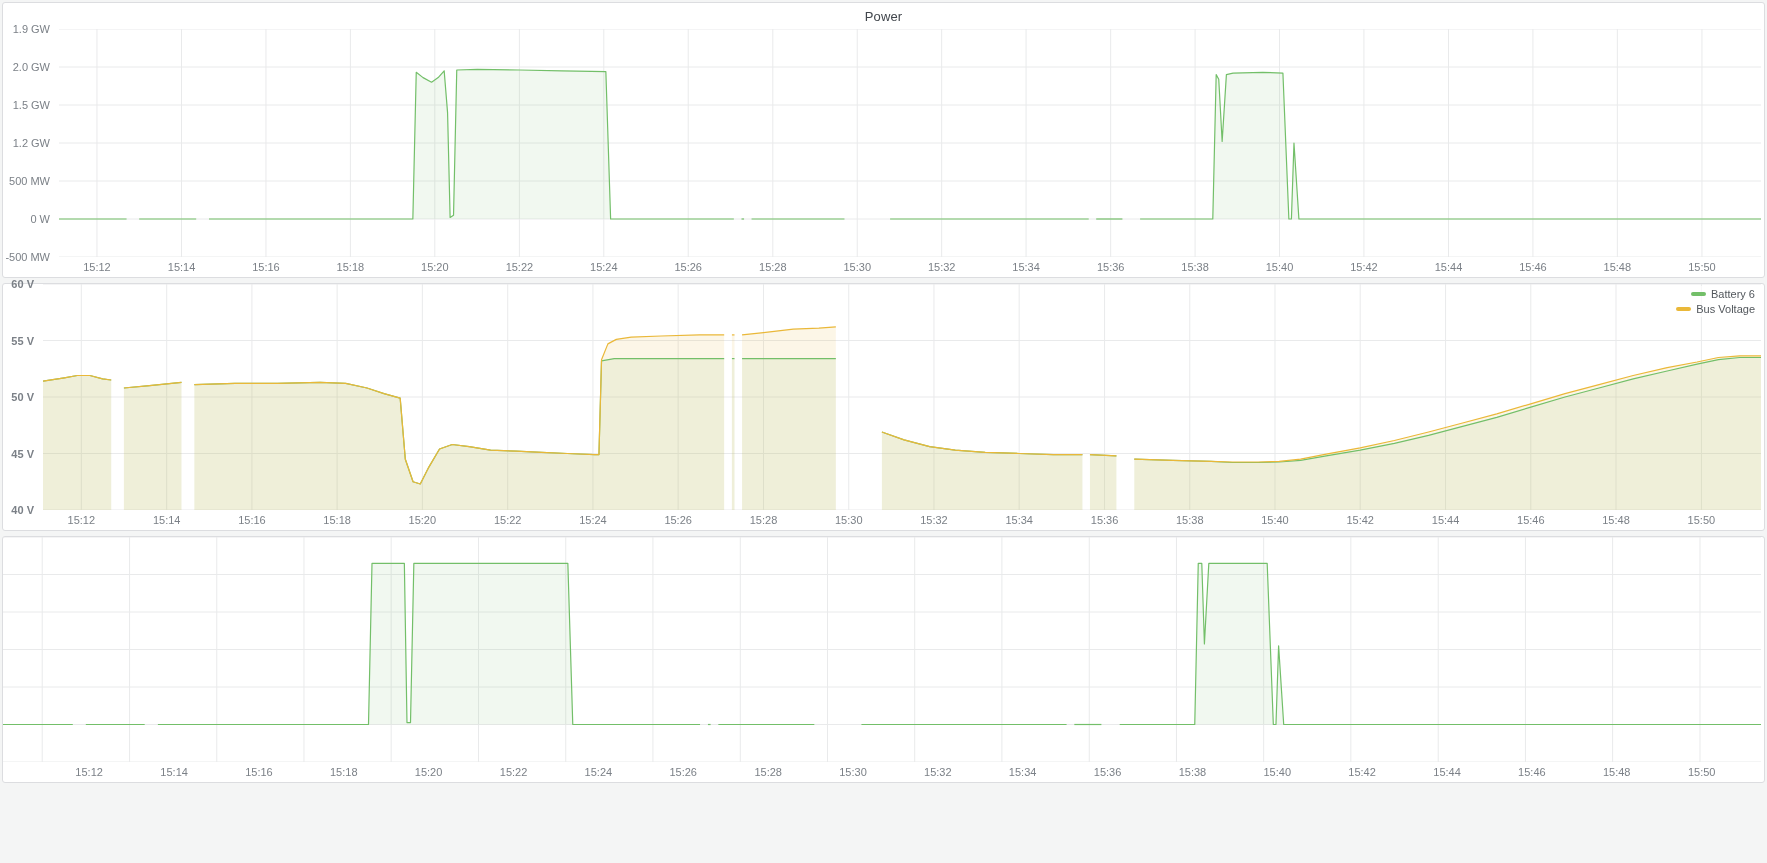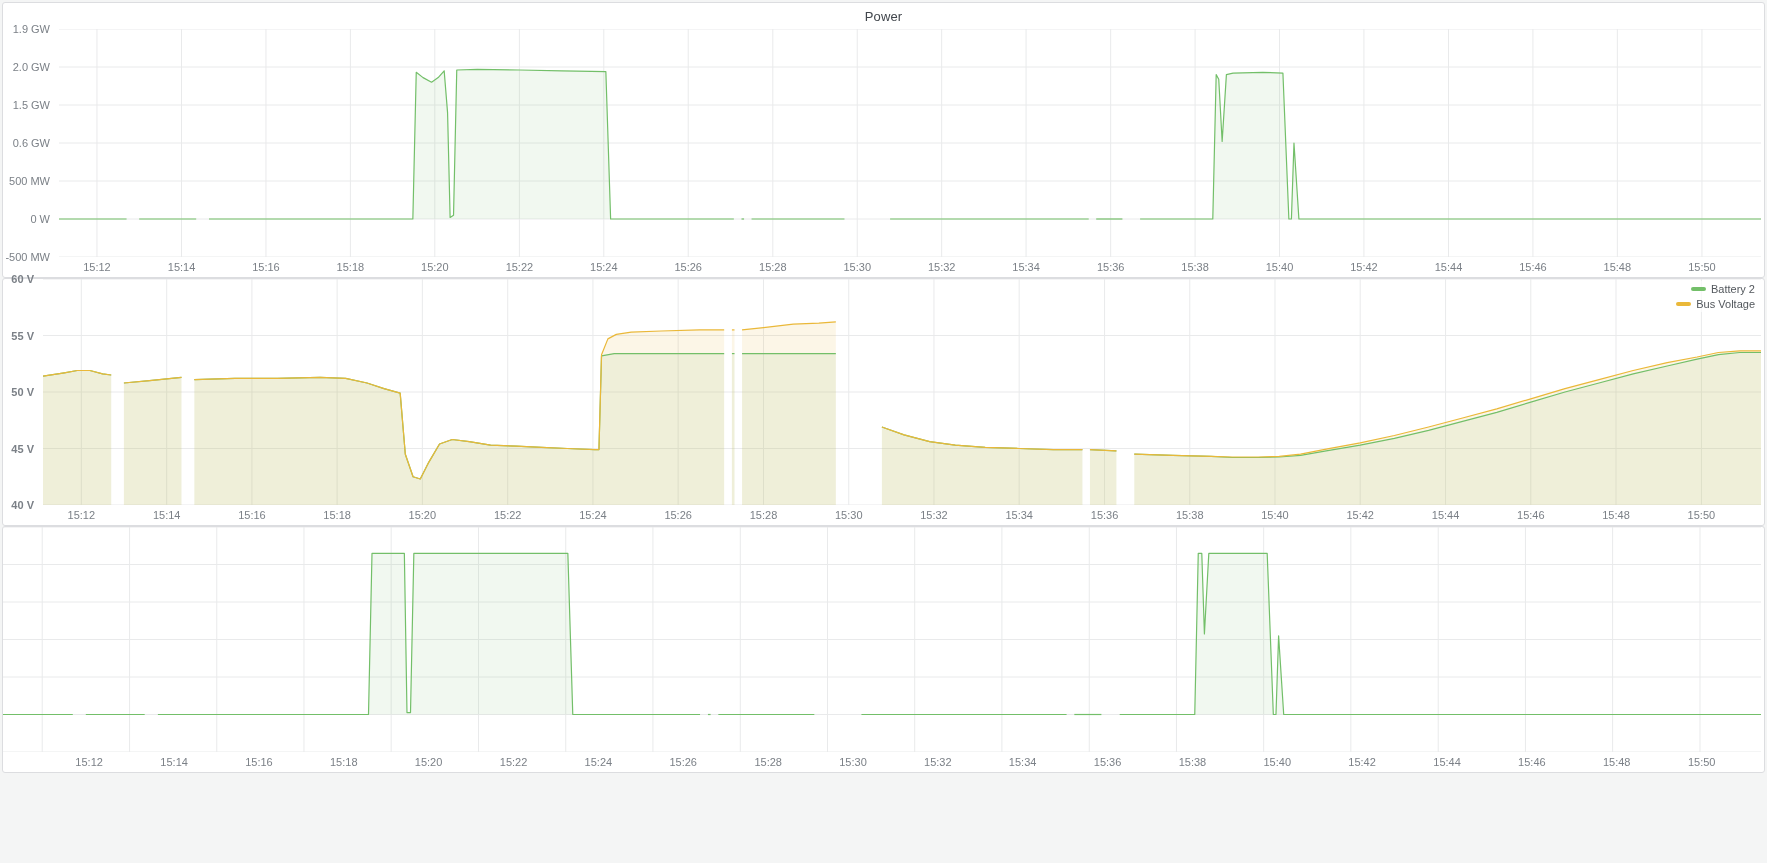--- a/index.html
+++ b/index.html
@@ -8,20 +8,21 @@
     width:1767px; height:863px;
     background:#f4f5f5;
     font-family:"Liberation Sans", sans-serif;
     overflow:hidden;
   }
   .dash { padding:2px; }
   .panel {
     background:#ffffff;
     border:1px solid #dcdde0;
     border-radius:3px;
+    margin-bottom:5px;
     position:relative;
   }
   .panel-title {
     margin:0; text-align:center;
     font-size:13px; font-weight:500; color:#41464c;
     letter-spacing:.1px;
   }
   .panel-power  .panel-title { padding-top:6px;  height:26px; }
   .panel-volt   .panel-title { padding-top:10px; height:32px; }
   .panel-curr   .panel-title { padding-top:10px; height:32px; }
@@ -65,21 +66,21 @@
 
 <div class="dash">
 
   <section class="panel panel-power">
     <h2 class="panel-title">Power</h2>
     <div class="plot-wrap">
       <div class="ylabels">
           <span class="ytick" style="top:0.00%">1.9 GW</span>
           <span class="ytick" style="top:16.67%">2.0 GW</span>
           <span class="ytick" style="top:33.33%">1.5 GW</span>
-          <span class="ytick" style="top:50.00%">0.6 GW</span>
+          <span class="ytick" style="top:50.00%">1.2 GW</span>
           <span class="ytick" style="top:66.67%">500 MW</span>
           <span class="ytick" style="top:83.33%">0 W</span>
           <span class="ytick" style="top:100.00%">-500 MW</span>
         </div>
       <div class="plot">
         <svg preserveAspectRatio="none" viewBox="0 0 1000 228">
             <line x1="0" y1="0.0" x2="1000" y2="0.0" stroke="#e9eaeb" stroke-width="1" vector-effect="non-scaling-stroke"></line>
             <line x1="0" y1="38.0" x2="1000" y2="38.0" stroke="#e9eaeb" stroke-width="1" vector-effect="non-scaling-stroke"></line>
             <line x1="0" y1="76.0" x2="1000" y2="76.0" stroke="#e9eaeb" stroke-width="1" vector-effect="non-scaling-stroke"></line>
             <line x1="0" y1="114.0" x2="1000" y2="114.0" stroke="#e9eaeb" stroke-width="1" vector-effect="non-scaling-stroke"></line>
@@ -217,21 +218,21 @@
             <polyline points="88.1,100.6 111.7,99.4 136.5,99.4 161.3,98.3 176.2,99.4 188.6,104.0 198.5,109.6 207.9,114.1 210.9,175.2 215.4,197.8 219.6,200.0 224.6,183.1 230.8,165.0 238.2,160.5 248.1,162.7 260.5,166.1 275.4,167.2 290.3,168.4 305.2,169.5 321.3,170.6 323.6,170.6 325.1,75.7 328.8,59.9 333.7,55.4 342.4,53.1 359.8,52.0 382.1,50.9 396.5,50.9" fill="none" stroke="#EAB839" stroke-width="1.2" stroke-linejoin="round" vector-effect="non-scaling-stroke"></polyline>
             <polyline points="401.0,50.9 402.5,50.9" fill="none" stroke="#EAB839" stroke-width="1.2" stroke-linejoin="round" vector-effect="non-scaling-stroke"></polyline>
             <polyline points="406.9,50.9 419.4,48.6 436.7,45.2 451.6,44.1 461.5,42.9" fill="none" stroke="#EAB839" stroke-width="1.2" stroke-linejoin="round" vector-effect="non-scaling-stroke"></polyline>
             <polyline points="488.3,148.0 501.2,155.9 516.1,162.7 531.0,166.1 548.4,168.4 568.2,169.5 588.1,170.6 605.0,170.6" fill="none" stroke="#EAB839" stroke-width="1.2" stroke-linejoin="round" vector-effect="non-scaling-stroke"></polyline>
             <polyline points="609.4,170.6 624.8,171.8" fill="none" stroke="#EAB839" stroke-width="1.2" stroke-linejoin="round" vector-effect="non-scaling-stroke"></polyline>
             <polyline points="635.2,175.2 657.6,176.3 679.9,177.4 692.3,178.0 707.2,178.0 719.6,177.4 732.0,175.2 746.9,170.1 766.7,163.8 786.6,156.5 806.5,148.0 826.3,139.0 846.2,129.9 866.0,119.8 885.9,109.6 905.7,100.6 925.6,91.5 945.4,83.6 962.8,78.0 975.2,73.5 987.6,71.8 1000.0,71.8" fill="none" stroke="#EAB839" stroke-width="1.2" stroke-linejoin="round" vector-effect="non-scaling-stroke"></polyline>
           </svg>
         <div class="legend">
           <div class="legend-item">
             <span class="swatch" style="background: rgb(115, 191, 105);"></span>
-            <span>Battery 2</span>
+            <span>Battery 6</span>
           </div>
           <div class="legend-item">
             <span class="swatch" style="background: rgb(234, 184, 57);"></span>
             <span>Bus Voltage</span>
           </div>
         </div>
       </div>
     </div>
     <div class="xrow">
       <div class="xspacer"></div>

